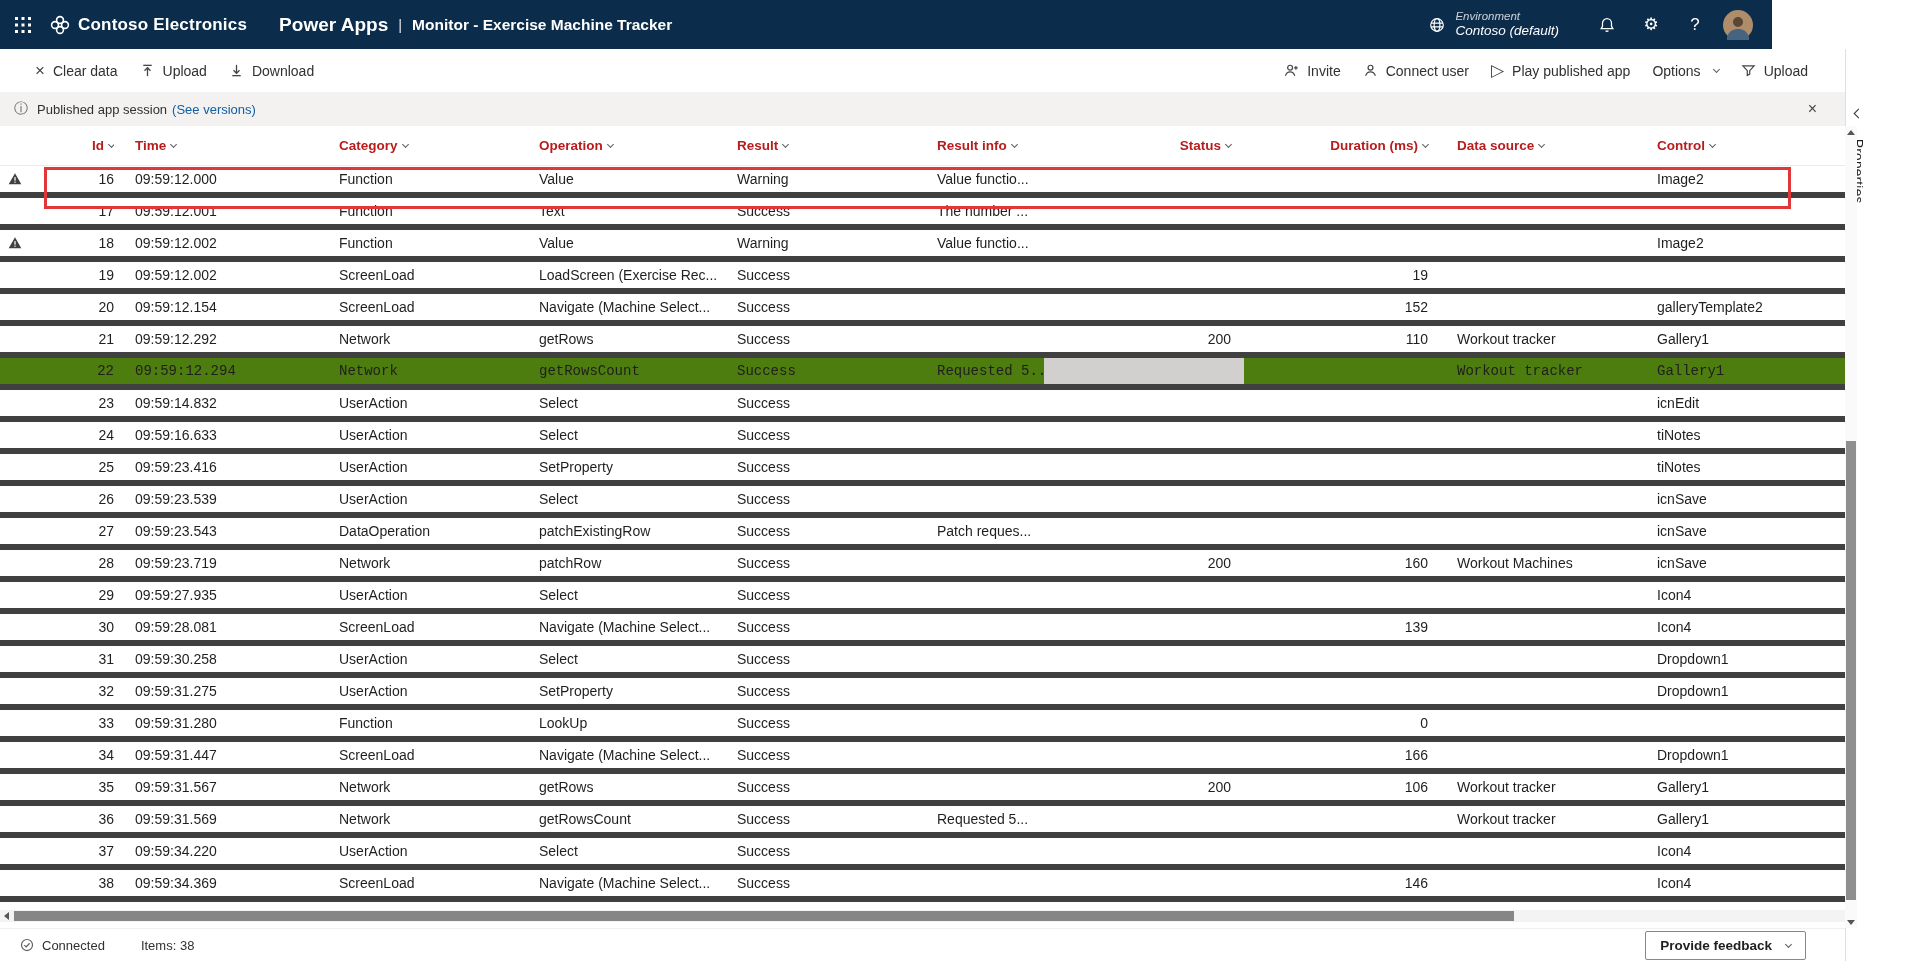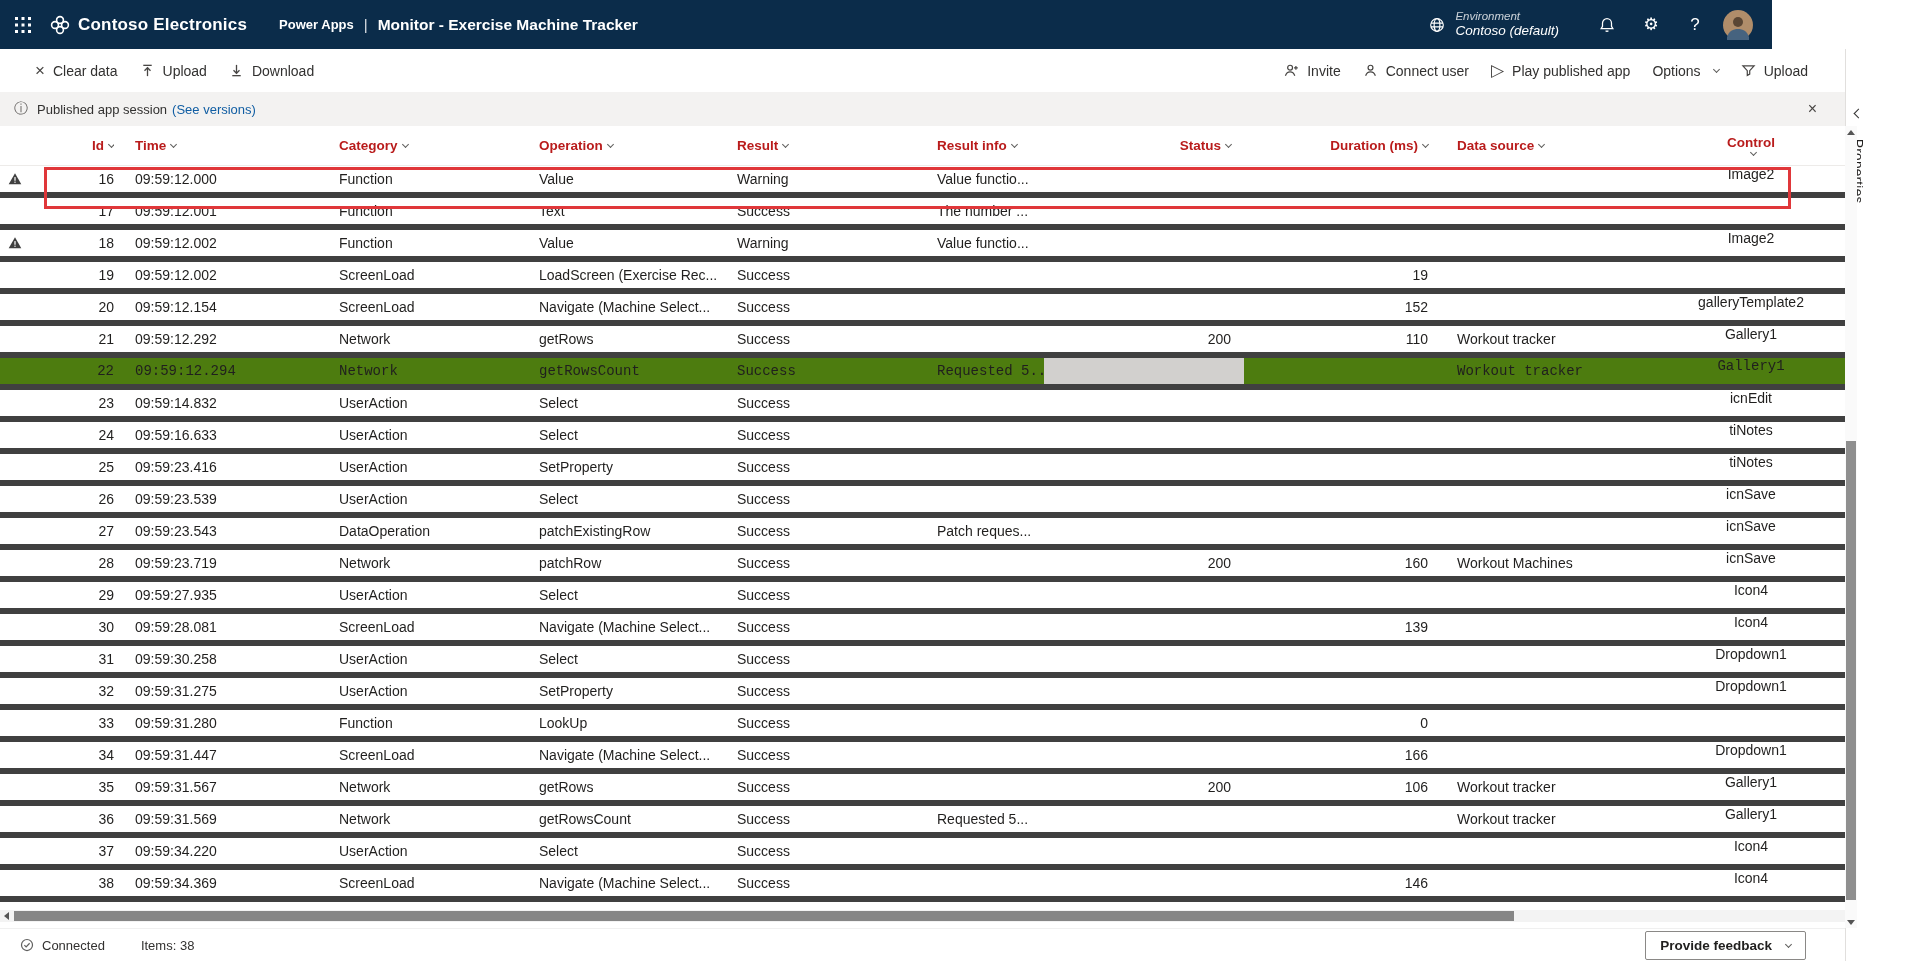--- a/index.html
+++ b/index.html
@@ -12,21 +12,21 @@
 
   
   .topbar {
     flex: 0 0 49px; background: #0b2c4a; color: #fff;
     display: flex; align-items: center; padding: 0 13px 0 0;
   }
   .waffle-btn { width: 46px; height: 49px; display: flex; align-items: center; justify-content: center; cursor: pointer; }
   .brand { display: flex; align-items: center; gap: 8px; margin-left: 4px; }
   .brand-name { font-size: 17px; font-weight: 700; letter-spacing: .2px; white-space: nowrap; }
   .product-nav { display: flex; align-items: center; margin-left: 32px; gap: 10px; white-space: nowrap; }
-  .product-name { font-size: 13px; font-weight: 600; }
+  .product-name { font-size: 19px; font-weight: 600; }
   .nav-divider { font-size: 15px; opacity: .85; }
   .page-title { font-size: 15.5px; font-weight: 600; }
   .topbar-right { margin-left: auto; display: flex; align-items: center; }
   .env-block { display: flex; align-items: center; gap: 9px; margin-right: 26px; cursor: pointer; }
   .env-text { display: flex; flex-direction: column; line-height: 1.25; font-style: italic; }
   .env-label { font-size: 11.5px; color: rgba(255,255,255,.78); }
   .env-name { font-size: 13.5px; color: #fff; }
   .top-icon-btn {
     width: 44px; height: 49px; display: flex; align-items: center; justify-content: center;
     color: #fff; cursor: pointer; font-size: 17px;
@@ -79,21 +79,21 @@
   .tr.selected { background: #4d7c0f; font-family: Liberation Mono, monospace; }
   .td { display: flex; align-items: center; white-space: nowrap; overflow: hidden; height: 100%; }
   .td.cell-selected { background: #d2d0ce; }
 
   .c-warn { justify-content: center; }
   .c-id { justify-content: flex-end; }
   .c-time { padding-left: 21px; }
   .c-status { justify-content: flex-end; padding-right: 13px; }
   .c-duration { justify-content: flex-end; padding-right: 10px; }
   .c-datasource { padding-left: 19px; }
-  .c-control { padding-left: 17px; flex-direction: column; }
+  .c-control { padding-left: 17px; }
 
   
   .red-annotation {
     position: absolute; left: 44px; top: 118px; width: 1747px; height: 42px;
     border: 3px solid #e0373a; pointer-events: none; z-index: 5;
   }
 
   
   .v-scrollbar {
     position: absolute; left: 1845px; top: 77px; width: 12px; height: 802px;

